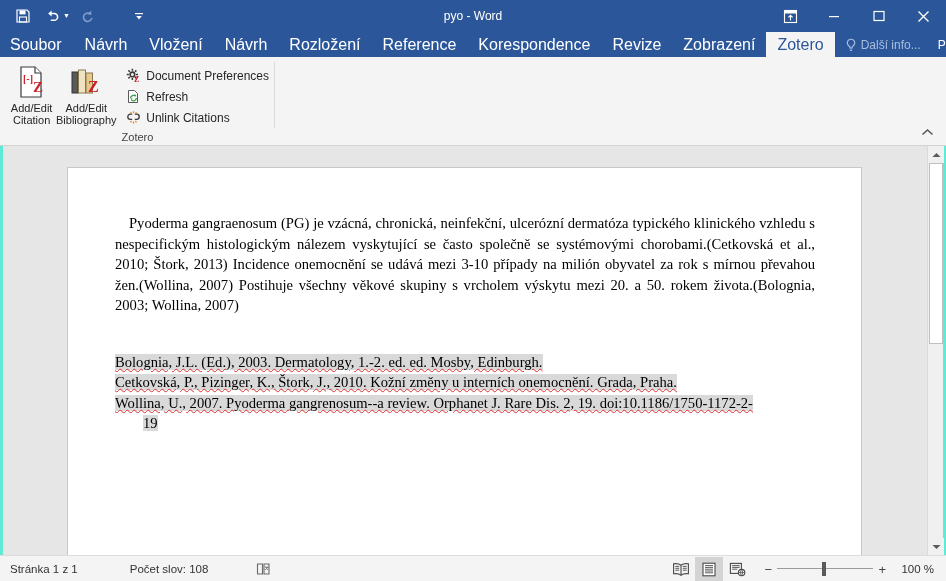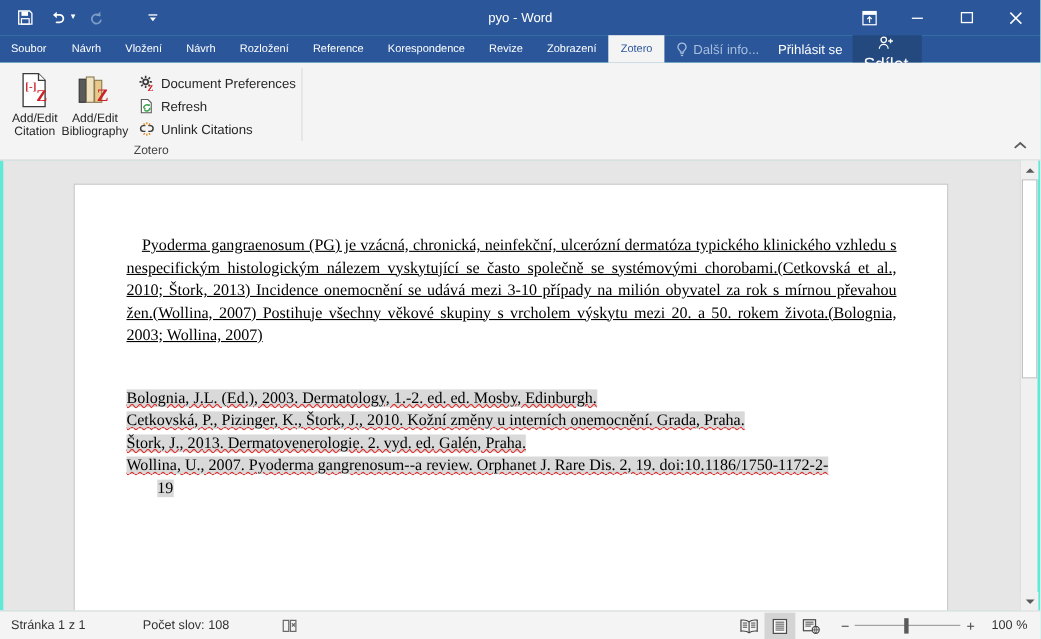--- a/index.html
+++ b/index.html
@@ -36,21 +36,21 @@
   }
   .win-btn.ribbon-display { width: 42px; }
 
   
   .tabrow {
     position: absolute; top: 32px; left: 0; width: 946px; height: 25px;
     background: #2b579a; display: flex; align-items: stretch;
   }
   .tab {
     padding: 0 11px; display: flex; align-items: center;
-    font-size: 10px; color: #ffffff; cursor: pointer; white-space: nowrap; text-align: center;
+    font-size: 16px; color: #ffffff; cursor: pointer; white-space: nowrap; text-align: center;
   }
   .tab.first { padding-left: 10px; padding-right: 12px; }
   .tab.active { background: #f4f4f4; color: #2b579a; }
   .tellme {
     display: flex; align-items: center; gap: 4px;
     padding: 0 8px 0 10px; font-size: 12px; color: #a8bede; cursor: pointer; white-space: nowrap;
   }
   .signin { padding: 0 9px; display: flex; align-items: center; font-size: 12px; color: #ffffff; cursor: pointer; white-space: nowrap; }
   .share {
     display: flex; align-items: center; gap: 5px;
@@ -97,21 +97,21 @@
     position: absolute; top: 22px; left: 65px; width: 793px; height: 470px;
     background: #ffffff; box-shadow: 0 0 0 1px #c8c8c8;
   }
   .doc-body {
     position: absolute; top: 45px; left: 47px; width: 700px;
     font-family: "Liberation Serif", serif;
     font-size: 14.6px; color: #000000;
   }
   .para {
     text-align: justify; line-height: 20.5px; text-indent: 14px;
-    -webkit-hyphens: none; hyphens: none; text-decoration: underline;
+    -webkit-hyphens: none; hyphens: none;
   }
   .biblio { margin-top: 36px; line-height: 20.5px; }
   .biblio-item { white-space: normal; }
   .biblio-item .shade { background: #d9d9d9; }
   .hang { display: block; padding-left: 28px; }
   .sp { text-decoration: underline; text-decoration-style: wavy;
         text-decoration-color: #e03030; text-decoration-thickness: 1px;
         text-underline-offset: 1px; }
 
   
@@ -341,23 +341,20 @@
         <p class="para">Pyoderma gangraenosum (PG) je vzácná, chronická, neinfekční, ulcerózní dermatóza typického klinického vzhledu s nespecifickým histologickým nálezem vyskytující se často společně se systémovými chorobami.(Cetkovská et al., 2010; Štork, 2013) Incidence onemocnění se udává mezi 3-10 případy na milión obyvatel za rok s mírnou převahou žen.(Wollina, 2007) Postihuje všechny věkové skupiny s vrcholem výskytu mezi 20. a 50. rokem života.(Bolognia, 2003; Wollina, 2007)</p>
 
         <div class="biblio">
           <div class="biblio-item">
             <span class="shade sp">Bolognia, J.L. (Ed.), 2003. Dermatology, 1.-2. ed. ed. Mosby, Edinburgh.</span>
           </div>
           <div class="biblio-item">
             <span class="shade sp">Cetkovská, P., Pizinger, K., Štork, J., 2010. Kožní změny u interních onemocnění. Grada, Praha.</span>
           </div>
           <div class="biblio-item">
-            <span class="shade sp">Štork, J., 2013. Dermatovenerologie. 2. vyd. ed. Galén, Praha.</span>
-          </div>
-          <div class="biblio-item">
             <span class="shade sp">Wollina, U., 2007. Pyoderma gangrenosum--a review. Orphanet J. Rare Dis. 2, 19. doi:10.1186/1750-1172-2-</span>
             <span class="hang"><span class="shade">19</span></span>
           </div>
         </div>
 
       </div>
     </div>
   </div>
 
   <div class="vscroll">

